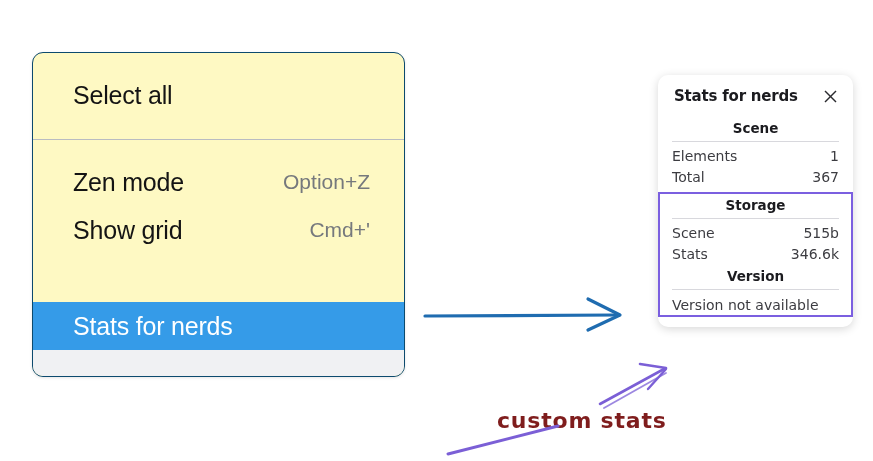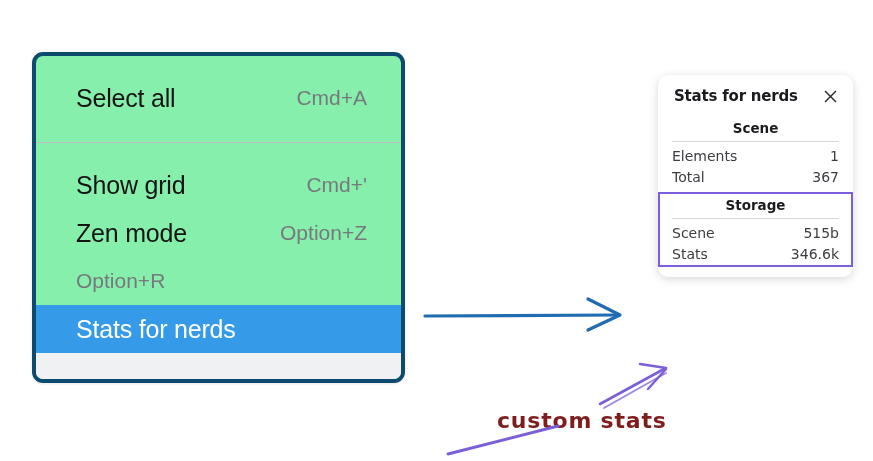--- a/index.html
+++ b/index.html
@@ -15,22 +15,22 @@
     font-family: "Liberation Sans", sans-serif;
     -webkit-font-smoothing: antialiased;
   }
 
   
   #context-menu {
     position: absolute;
     left: 32px;
     top: 52px;
     width: 373px;
-    background: #86efac;
-    border: 4px solid #0c4a6e;
+    background: #fef9c3;
+    border: 1px solid #0c4a6e;
     border-radius: 11px;
     box-sizing: border-box;
     overflow: hidden;
     box-shadow: 0 1px 3px rgba(0,0,0,0.10);
   }
   .menu-group {
     padding: 14px 0 16px 0;
   }
   .menu-group.group-top {
     padding: 18px 0 20px 0;
@@ -162,35 +162,33 @@
   }
 </style>
 </head>
 <body>
 
 <div id="context-menu">
 
   <div class="menu-group group-top">
     <div class="menu-item">
       <span class="mi-label">Select all</span>
-      <span class="mi-shortcut">Cmd+A</span>
     </div>
   </div>
 
   <div class="menu-group group-bottom">
+    <div class="menu-item">
+      <span class="mi-label">Zen mode</span>
+      <span class="mi-shortcut">Option+Z</span>
+    </div>
     <div class="menu-item">
       <span class="mi-label">Show grid</span>
       <span class="mi-shortcut">Cmd+'</span>
     </div>
     <div class="menu-item">
-      <span class="mi-label">Zen mode</span>
-      <span class="mi-shortcut">Option+Z</span>
-    </div>
-    <div class="menu-item">
-      <span class="mi-shortcut">Option+R</span>
     </div>
     <div class="menu-item selected">
       <span class="mi-label">Stats for nerds</span>
     </div>
   </div>
 
   <div class="menu-tail"></div>
 </div>
 
 <div id="stats-panel">
@@ -227,20 +225,25 @@
       <div class="sp-row">
         <span class="sp-key">Scene</span>
         <span class="sp-val">515b</span>
       </div>
       <div class="sp-row">
         <span class="sp-key">Stats</span>
         <span class="sp-val">346.6k</span>
       </div>
     </div>
 
+    <div class="sp-section">
+      <div class="sp-section-title">Version</div>
+      <div class="sp-rule"></div>
+      <div class="sp-fullrow">Version not available</div>
+    </div>
   </div>
 </div>
 
 <svg class="anno" style="left:420px; top:288px;" width="220" height="50" viewBox="0 0 220 50">
   <line x1="5" y1="28" x2="196" y2="27" stroke="#1f6cb0" stroke-width="3.2" stroke-linecap="round"></line>
   <polyline points="168,11 200,27 168,42" fill="none" stroke="#1f6cb0" stroke-width="3.2" stroke-linecap="round" stroke-linejoin="round"></polyline>
 </svg>
 
 <svg class="anno" style="left:596px; top:352px;" width="100" height="62" viewBox="0 0 100 62">
   <g stroke="#7b5fd6" fill="none" stroke-linecap="round" stroke-linejoin="round">

